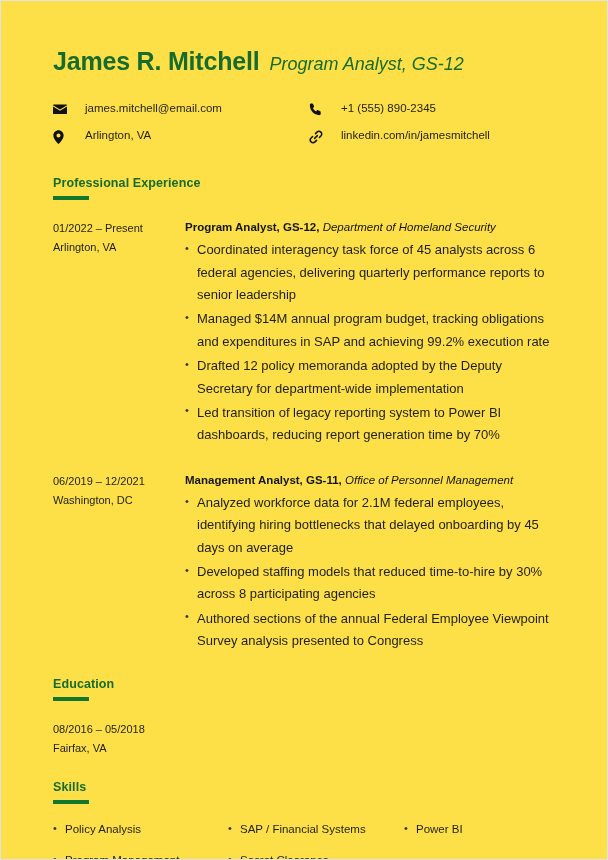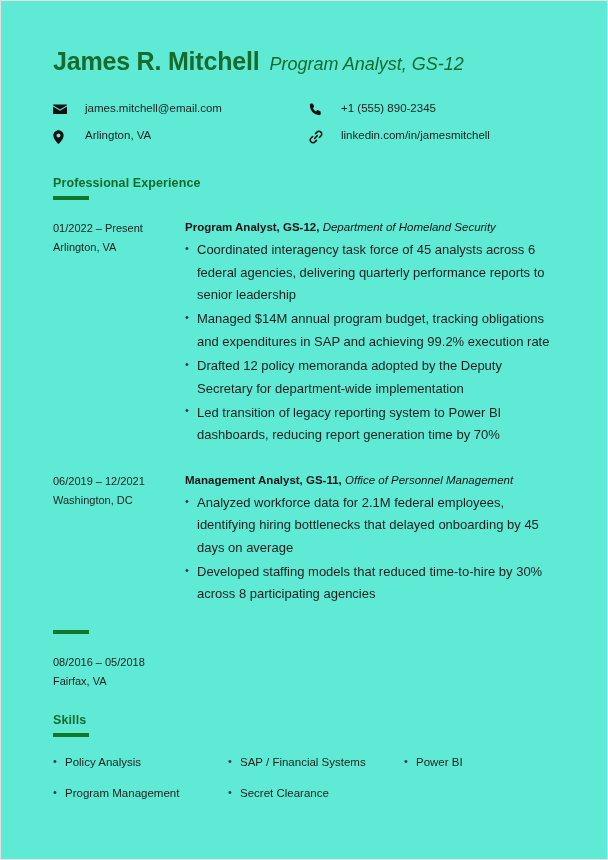--- a/index.html
+++ b/index.html
@@ -13,21 +13,21 @@
   body {
     font-family: "Liberation Sans", sans-serif;
     color: #1a1a1a;
     -webkit-font-smoothing: antialiased;
   }
 
   .page {
     position: relative;
     width: 608px;
     height: 860px;
-    background: #5eead4;
+    background: #fde047;
     border: 1px solid #e2e2e2;
     overflow: hidden;
   }
 
   .page-inner {
     padding: 46px 52px 0 52px;
   }
 
   
   .header-name-row {
@@ -270,26 +270,28 @@
           <div>Washington, DC</div>
         </div>
         <div class="entry-body">
           <div class="entry-heading">
             <span class="entry-role">Management Analyst, GS-11,</span>
             <span class="entry-org">Office of Personnel Management</span>
           </div>
           <ul class="bullets">
             <li>Analyzed workforce data for 2.1M federal employees, identifying hiring bottlenecks that delayed onboarding by 45 days on average</li>
             <li>Developed staffing models that reduced time-to-hire by 30% across 8 participating agencies</li>
+            <li>Authored sections of the annual Federal Employee Viewpoint Survey analysis presented to Congress</li>
           </ul>
         </div>
       </div>
     </div>
 
     <div class="section sec-education">
+      <div class="section-title">Education</div>
       <div class="section-rule"></div>
 
       <div class="entry">
         <div class="entry-meta">
           <div>08/2016 – 05/2018</div>
           <div>Fairfax, VA</div>
         </div>
       </div>
     </div>
 

